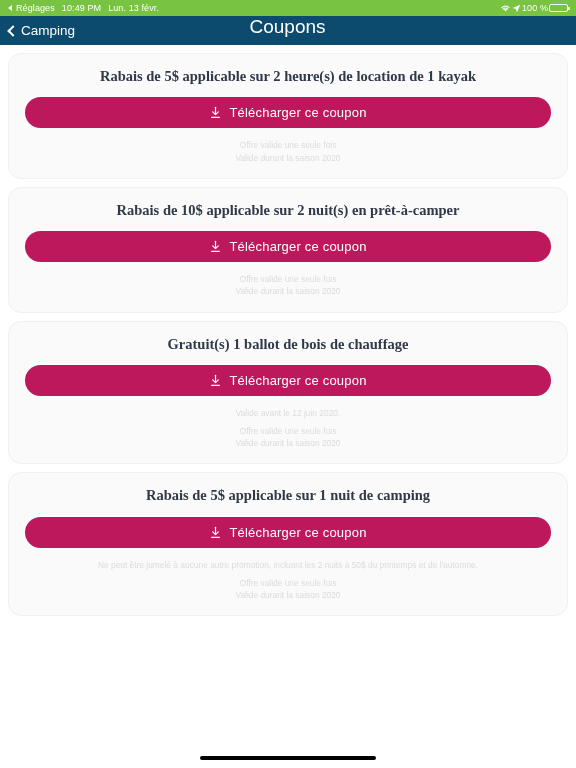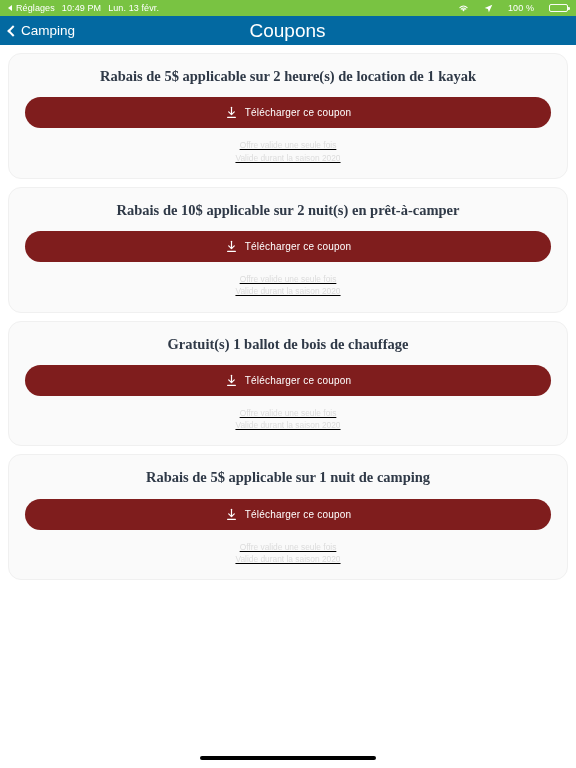--- a/index.html
+++ b/index.html
@@ -30,21 +30,21 @@
   }
   .status-left {
     display: flex;
     align-items: center;
     gap: 7px;
   }
   .status-right {
     margin-left: auto;
     display: flex;
     align-items: center;
-    gap: 15px;
+    gap: 1px;
   }
   .back-triangle {
     width: 0; height: 0;
     border-top: 3.2px solid transparent;
     border-bottom: 3.2px solid transparent;
     border-right: 4.4px solid #ffffff;
     margin-right: -3px;
   }
   .sb-item { white-space: nowrap; }
   .wifi-icon { display: block; }
@@ -71,24 +71,23 @@
   .battery-fill {
     width: 100%;
     height: 100%;
     background: #ffffff;
     border-radius: 1px;
   }
 
   
   .nav-bar {
     height: 29px;
-    background: #0369a1;
+    background: #0c4a6e;
     position: relative;
     display: flex;
-    align-items: center;
   }
   .nav-back {
     display: flex;
     align-items: center;
     gap: 5px;
     padding-left: 7px;
     color: #ffffff;
     font-size: 13.5px;
     cursor: pointer;
   }
@@ -132,43 +131,43 @@
   .coupon-title {
     font-family: "Liberation Serif", serif;
     font-weight: bold;
     font-size: 14.5px;
     color: #2F3947;
     text-align: center;
     margin: 0 0 12px 0;
     line-height: 1.2;
   }
   .download-btn {
-    background: #7f1d1d;
+    background: #be185d;
     border: none;
     border-radius: 999px;
     height: 31px;
     width: 100%;
     display: flex;
     align-items: center;
     justify-content: center;
     gap: 7px;
     cursor: pointer;
     color: #ffffff;
-    font-size: 10px;
+    font-size: 13px;
     letter-spacing: 0.2px;
   }
   .dl-icon {
     display: block;
     flex: 0 0 auto;
   }
   .fineprint {
     margin-top: 11px;
     text-align: center;
   }
-  .fine-group { margin-bottom: 6px; text-decoration: underline; }
+  .fine-group { margin-bottom: 6px; }
   .fine-group:last-child { margin-bottom: 0; }
   .fine-line {
     font-size: 8.4px;
     color: #DCDCDC;
     line-height: 1.45;
     white-space: nowrap;
   }
 
   
   .home-indicator {
@@ -257,38 +256,44 @@
     <button class="download-btn">
       <svg class="dl-icon" width="13" height="13" viewBox="0 0 13 13">
         <path d="M6.5 1.3 V8.2" stroke="#ffffff" stroke-width="1.2" stroke-linecap="round"></path>
         <path d="M3.7 5.9 L6.5 8.7 L9.3 5.9" stroke="#ffffff" stroke-width="1.2" fill="none" stroke-linecap="round" stroke-linejoin="round"></path>
         <path d="M2.6 11.3 H10.4" stroke="#ffffff" stroke-width="1.2" stroke-linecap="round"></path>
       </svg>
       <span>Télécharger ce coupon</span>
     </button>
     <div class="fineprint">
       <div class="fine-group">
+        <div class="fine-line">Valide avant le 12 juin 2020.</div>
+      </div>
+      <div class="fine-group">
         <div class="fine-line">Offre valide une seule fois</div>
         <div class="fine-line">Valide durant la saison 2020</div>
       </div>
     </div>
   </div>
 
   <div class="coupon-card">
     <div class="coupon-title">Rabais de 5$ applicable sur 1 nuit de camping</div>
     <button class="download-btn">
       <svg class="dl-icon" width="13" height="13" viewBox="0 0 13 13">
         <path d="M6.5 1.3 V8.2" stroke="#ffffff" stroke-width="1.2" stroke-linecap="round"></path>
         <path d="M3.7 5.9 L6.5 8.7 L9.3 5.9" stroke="#ffffff" stroke-width="1.2" fill="none" stroke-linecap="round" stroke-linejoin="round"></path>
         <path d="M2.6 11.3 H10.4" stroke="#ffffff" stroke-width="1.2" stroke-linecap="round"></path>
       </svg>
       <span>Télécharger ce coupon</span>
     </button>
     <div class="fineprint">
       <div class="fine-group">
+        <div class="fine-line">Ne peut être jumelé à aucune autre promotion, incluant les 2 nuits à 50$ du printemps et de l'automne.</div>
+      </div>
+      <div class="fine-group">
         <div class="fine-line">Offre valide une seule fois</div>
         <div class="fine-line">Valide durant la saison 2020</div>
       </div>
     </div>
   </div>
 
 </div>
 
 <div class="home-indicator"></div>
 

